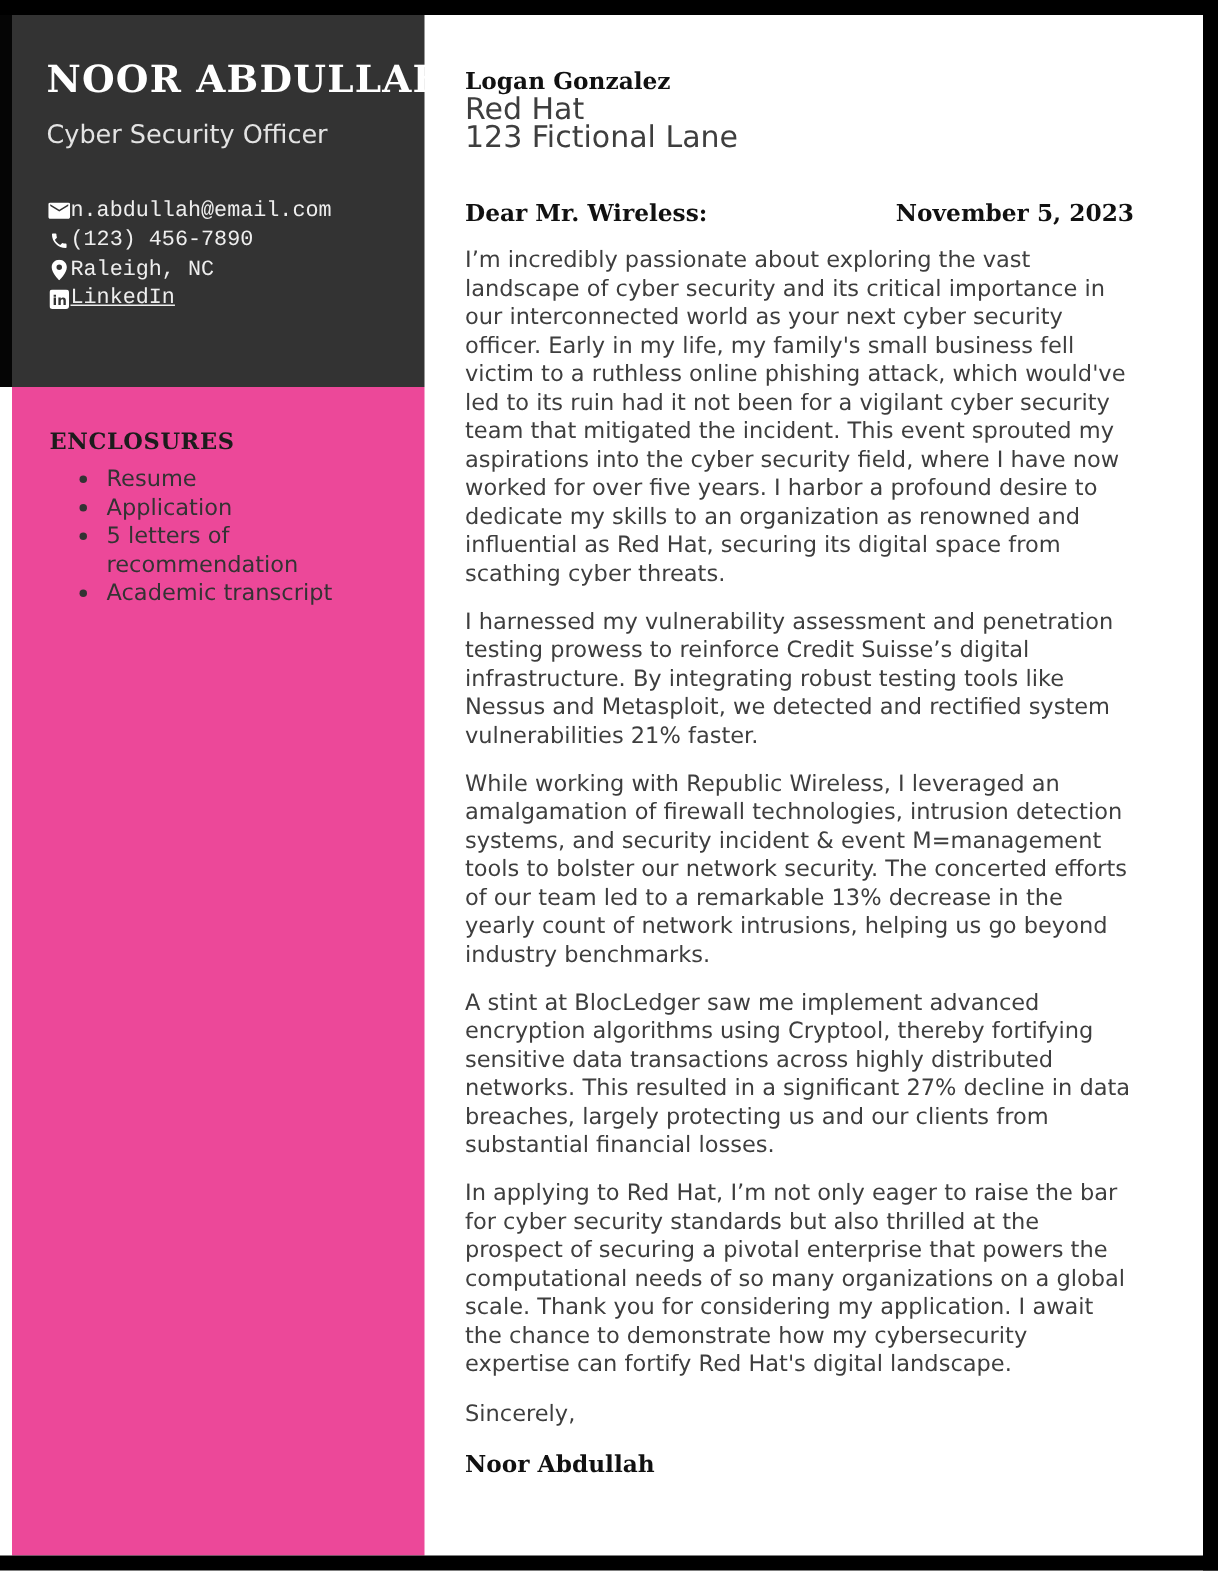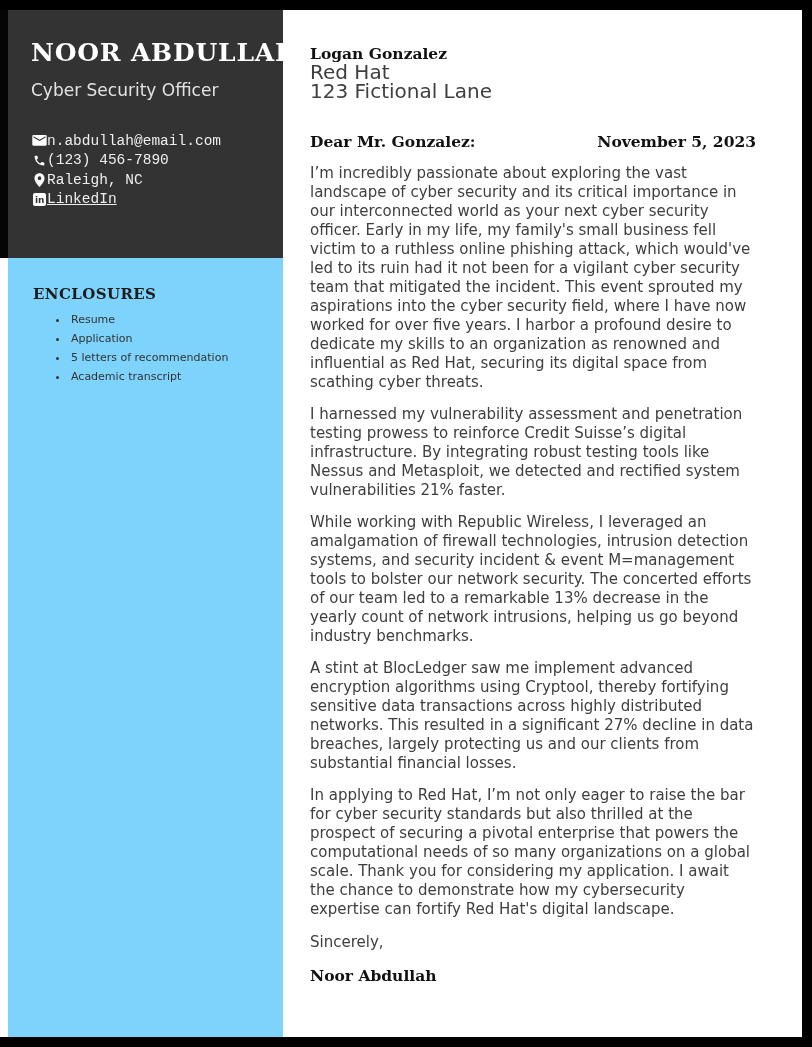--- a/index.html
+++ b/index.html
@@ -52,40 +52,40 @@
     flex: 0 0 16px;
   }
   .contact-icon svg { display: block; }
   .contact-text { white-space: nowrap; font-family: Liberation Mono, monospace; }
   .contact-link { text-decoration: underline; color: #eeeeee; cursor: pointer; }
 
   
   .sidebar-gray {
     position: absolute; left: 8px; top: 258px;
     width: 275px; height: 779px;
-    background: #7dd3fc;
+    background: #ec4899;
     box-sizing: border-box;
     padding: 27px 8px 0 25px;
     z-index: 1;
   }
   .enclosures-heading {
     font-family: "DejaVu Serif", serif;
     font-weight: bold;
     font-size: 15px;
     letter-spacing: 0.4px;
     color: #1c1c1c;
     margin: 0;
   }
   .enclosures-list {
     margin: 7px 0 0 0;
     padding-left: 36px;
     list-style: disc;
   }
   .enclosures-list li {
-    font-size: 11px;
+    font-size: 15px;
     line-height: 19px;
     color: #333333;
     padding-left: 2px;
   }
 
   
   .letter {
     position: absolute; left: 310px; top: 44px;
     width: 446px;
     color: #3e3e3e;
@@ -175,21 +175,21 @@
   </div>
 
   <main class="letter">
     <div>
       <div class="serif-bold recipient-name">Logan Gonzalez</div>
       <div class="recipient-line">Red Hat</div>
       <div class="recipient-line">123 Fictional Lane</div>
     </div>
 
     <div class="dear-row">
-      <span class="serif-bold">Dear Mr. Gonzalez:</span>
+      <span class="serif-bold">Dear Mr. Wireless:</span>
       <span class="serif-bold">November 5, 2023</span>
     </div>
 
     <p class="body-para">I’m incredibly passionate about exploring the vast landscape of cyber security and its critical importance in our interconnected world as your next cyber security officer. Early in my life, my family's small business fell victim to a ruthless online phishing attack, which would've led to its ruin had it not been for a vigilant cyber security team that mitigated the incident. This event sprouted my aspirations into the cyber security field, where I have now worked for over five years. I harbor a profound desire to dedicate my skills to an organization as renowned and influential as Red Hat, securing its digital space from scathing cyber threats.</p>
     <p class="body-para">I harnessed my vulnerability assessment and penetration testing prowess to reinforce Credit Suisse’s digital infrastructure. By integrating robust testing tools like Nessus and Metasploit, we detected and rectified system vulnerabilities 21% faster.</p>
     <p class="body-para">While working with Republic Wireless, I leveraged an amalgamation of firewall technologies, intrusion detection systems, and security incident &amp; event M=management tools to bolster our network security. The concerted efforts of our team led to a remarkable 13% decrease in the yearly count of network intrusions, helping us go beyond industry benchmarks.</p>
     <p class="body-para">A stint at BlocLedger saw me implement advanced encryption algorithms using Cryptool, thereby fortifying sensitive data transactions across highly distributed networks. This resulted in a significant 27% decline in data breaches, largely protecting us and our clients from substantial financial losses.</p>
     <p class="body-para">In applying to Red Hat, I’m not only eager to raise the bar for cyber security standards but also thrilled at the prospect of securing a pivotal enterprise that powers the computational needs of so many organizations on a global scale. Thank you for considering my application. I await the chance to demonstrate how my cybersecurity expertise can fortify Red Hat's digital landscape.</p>
 
     <p class="closing">Sincerely,</p>

